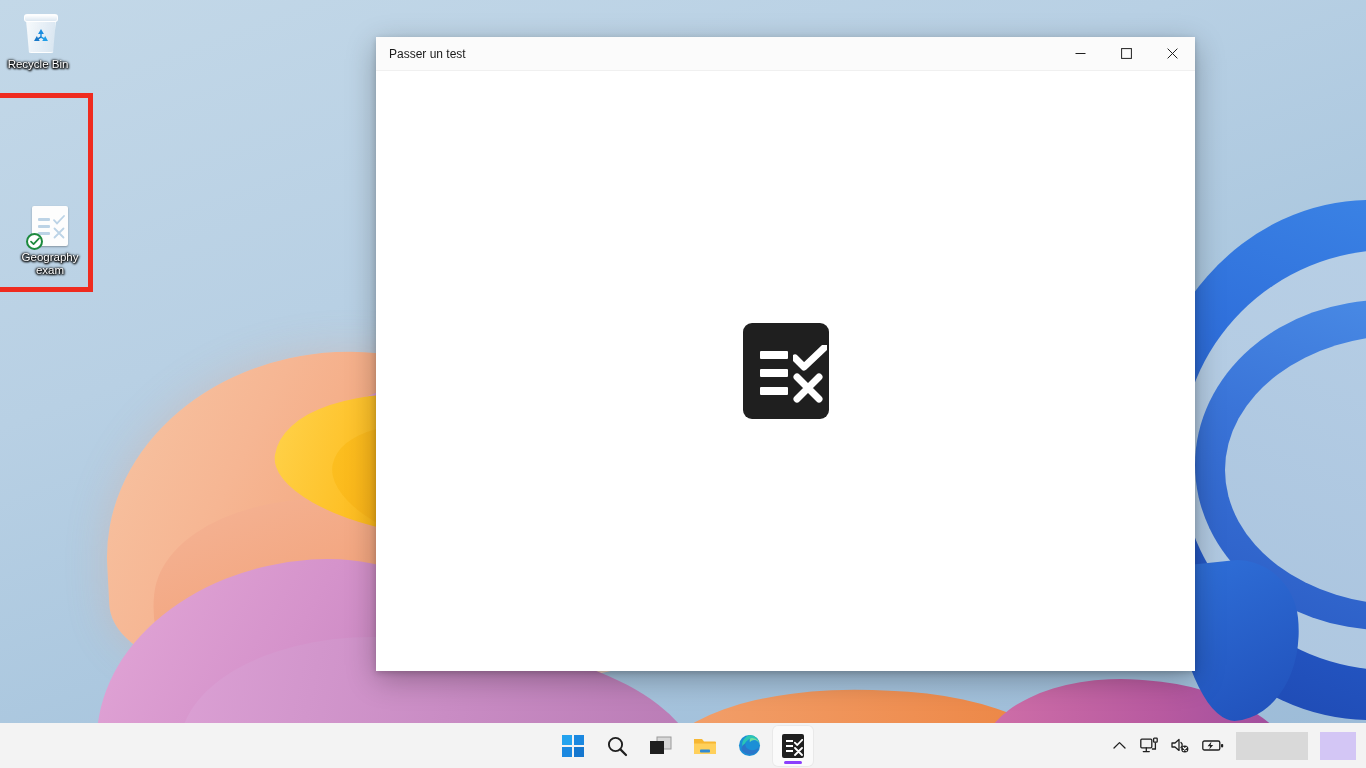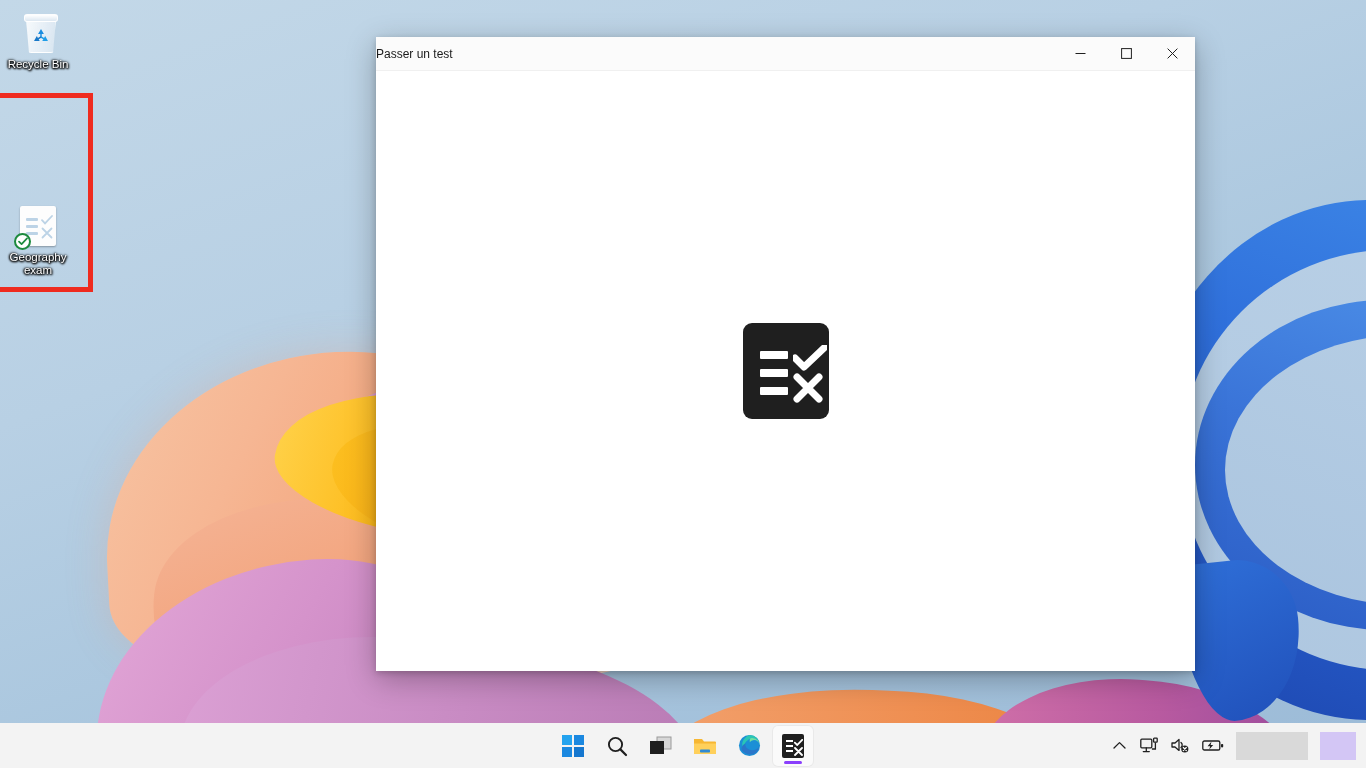--- a/index.html
+++ b/index.html
@@ -167,21 +167,21 @@
   #app-window {
     position:absolute; left:376px; top:37px; width:819px; height:634px;
     background:#ffffff;
     box-shadow:0 8px 28px rgba(0,0,0,.28), 0 2px 6px rgba(0,0,0,.18);
   }
   #titlebar {
     height:34px; display:flex; align-items:stretch;
     background:#fbfbfb; border-bottom:1px solid #f0f0f0;
   }
   #window-title {
-    flex:1; display:flex; align-items:center; 
+    flex:1; display:flex; align-items:center; padding-left:13px;
     font-size:12px; color:#1a1a1a;
   }
   .wbtn {
     width:46px; display:flex; align-items:center; justify-content:center;
     cursor:default;
   }
   #window-body {
     height:600px; background:#fff;
     display:flex; align-items:center; justify-content:center;
   }
@@ -257,21 +257,21 @@
           <path d="M12 3.2 L15.2 8.6 L12.8 8.6 L12.8 12 L11.2 12 L11.2 8.6 L8.8 8.6 Z" fill="#1b8de0" transform="rotate(0 12 12)"></path>
           <path d="M12 3.2 L15.2 8.6 L12.8 8.6 L12.8 12 L11.2 12 L11.2 8.6 L8.8 8.6 Z" fill="#1f9de8" transform="rotate(120 12 12)"></path>
           <path d="M12 3.2 L15.2 8.6 L12.8 8.6 L12.8 12 L11.2 12 L11.2 8.6 L8.8 8.6 Z" fill="#1878c8" transform="rotate(240 12 12)"></path>
         </svg>
       </div>
     </div>
     <div class="dicon-label">Recycle Bin</div>
   </div>
 
 
-  <div class="dicon" style="left:0px; top:203px;">
+  <div class="dicon" style="left:12px; top:203px;">
     <div class="dicon-img">
       <div class="sheet">
         <div class="row r1"></div>
         <div class="row r2"></div>
         <div class="row r3"></div>
         <svg width="12" height="10" viewBox="0 0 12 10" style="left:21px; top:9px;">
           <path d="M1 5.2 L4 8.4 L11 1" stroke="#bcd3e6" stroke-width="1.8" fill="none" stroke-linecap="round"></path>
         </svg>
         <svg width="12" height="12" viewBox="0 0 12 12" style="left:21px; top:21px;">
           <path d="M1.5 1.5 L10.5 10.5 M10.5 1.5 L1.5 10.5" stroke="#bcd3e6" stroke-width="1.8" stroke-linecap="round"></path>

